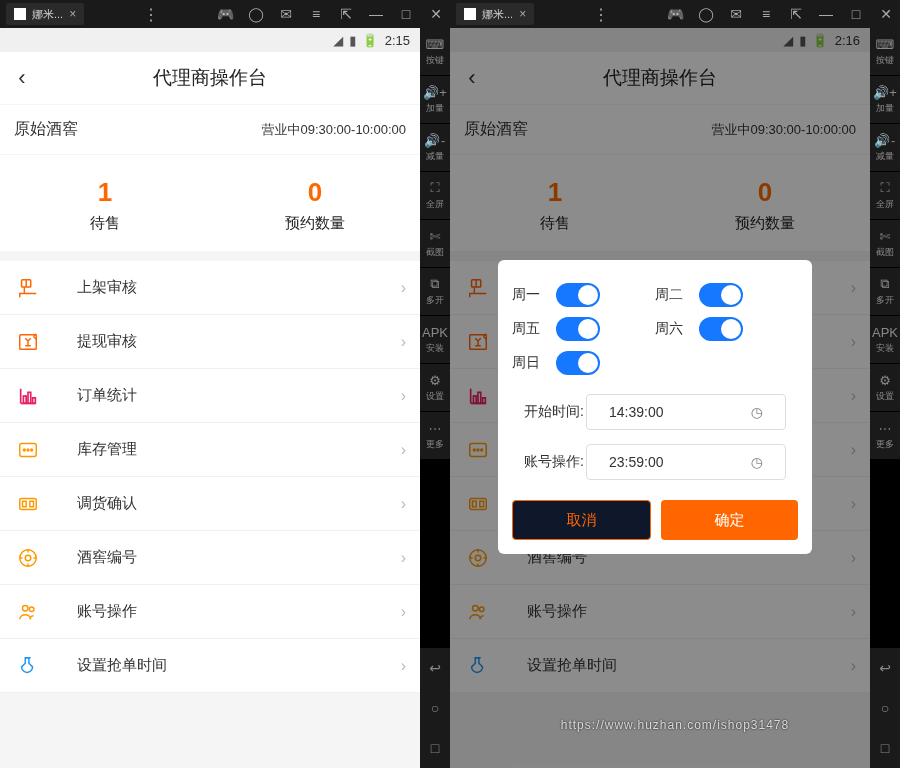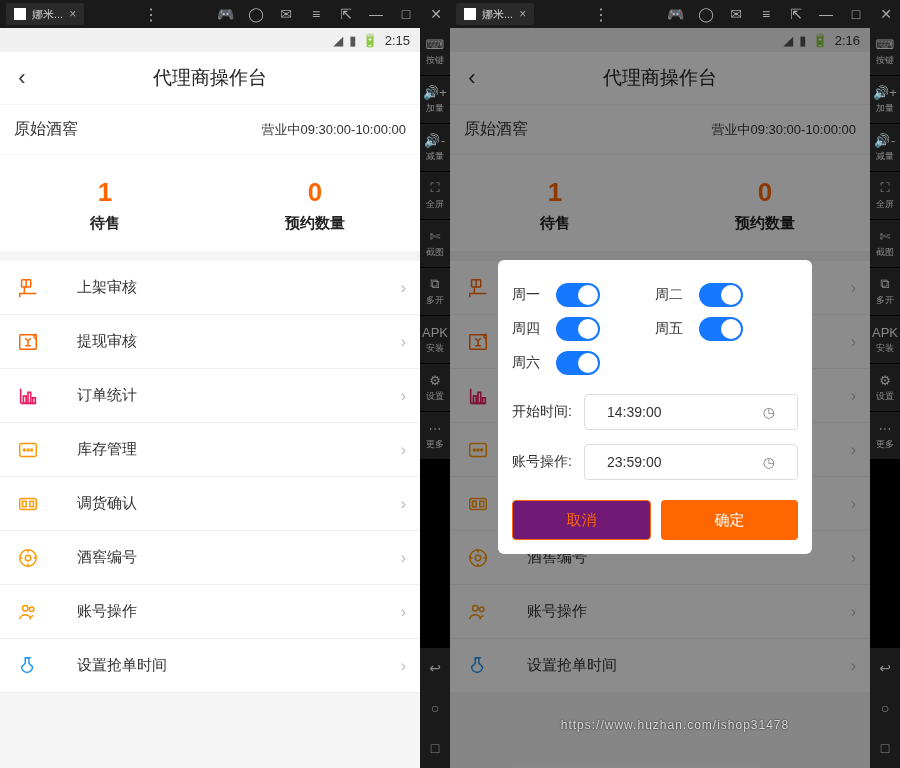--- a/index.html
+++ b/index.html
@@ -20,44 +20,44 @@
 .stat-ic { color: #555; }
 .app-header { height: 52px; background: #fff; display: flex; align-items: center; position: relative; }
 .back-btn { width: 44px; text-align: center; font-size: 22px; color: #333; }
 .header-title { position: absolute; left: 0; right: 0; text-align: center; font-size: 19px; color: #222; pointer-events: none; }
 .store-row { background: #fff; padding: 14px 14px; display: flex; justify-content: space-between; align-items: center; margin-top: 1px; }
 .store-name { font-size: 16px; color: #333; }
 .store-hours { font-size: 13px; color: #333; margin-left: 48px; }
 .stats-row { background: #fff; padding: 22px 0 18px; display: flex; margin-top: 1px; }
 .stat-box { flex: 1; text-align: center; }
 .stat-num { font-size: 26px; font-weight: 700; color: #ff6600; }
-.stat-lbl { font-size: 15px; color: #222; margin-top: 6px; font-weight: 700; }
+.stat-lbl { font-size: 15px; color: #222; margin-top: 6px; font-weight: 400; }
 .menu-list { margin-top: 10px; }
 .menu-item { background: #fff; border-bottom: 1px solid #f0f0f0; height: 54px; display: flex; align-items: center; padding: 0 14px; }
 .menu-icon { width: 28px; height: 28px; display: flex; align-items: center; justify-content: center; margin-right: 10px; }
 .menu-label { flex: 1; font-size: 15px; color: #333; margin-left: 25px; }
 .menu-chev { color: #bbb; font-size: 16px; }
 .sys-nav { position: absolute; bottom: 0; right: 0; width: 30px; height: 120px; background: #1a1a1a; display: flex; flex-direction: column; }
 .nav-btn { flex: 1; display: flex; align-items: center; justify-content: center; color: #888; font-size: 14px; }
 .overlay { position: absolute; inset: 0; background: rgba(0,0,0,0.45); }
 .dimmed .phone-content { pointer-events: none; }
 .dialog { position: absolute; left: 48px; right: 58px; top: 232px; background: #fff; border-radius: 6px; padding: 18px 14px 14px; }
 .days-section { display: flex; align-items: flex-start; gap: 6px; }
 .days-lbl { font-size: 14px; color: #333; padding-top: 38px; min-width: 62px; }
 .days-grid { flex: 1; display: flex; flex-wrap: wrap; }
 .day-cell { width: 50%; display: flex; align-items: center; gap: 16px; padding: 5px 0; font-size: 14px; color: #333; }
 .switch { width: 44px; height: 24px; background: #1677ff; border-radius: 12px; position: relative; display: inline-block; }
 .switch::after { content: ""; position: absolute; right: 2px; top: 2px; width: 20px; height: 20px; background: #fff; border-radius: 50%; }
-.time-row { display: flex; align-items: center; gap: 10px; margin: 14px 0; }
+.time-row { display: flex; align-items: center; margin: 14px 12px; }
 .time-lbl { font-size: 14px; color: #333; min-width: 62px; }
 .time-input { flex: 1; border: 1px solid #ddd; border-radius: 4px; height: 36px; display: flex; align-items: center; justify-content: space-between; padding: 0 22px; font-size: 14px; color: #333; }
 .clock-ic { color: #888; }
 .dlg-btns { display: flex; gap: 10px; margin-top: 20px; }
 .dlg-btn { flex: 1; height: 40px; display: flex; align-items: center; justify-content: center; font-size: 15px; border-radius: 4px; }
-.btn-cancel { border: 1px solid #ff6600; color: #ff6600; background: #701a75; }
+.btn-cancel { border: 1px solid #ff6600; color: #ff6600; background: #0f172a; }
 .btn-ok { background: #ff6600; color: #fff; }
 .watermark { position: absolute; bottom: 36px; left: 0; right: 0; text-align: center; color: rgba(255,255,255,0.8); font-size: 12px; letter-spacing: 1px; font-family: Arial; text-shadow: 0 0 2px #000; pointer-events: none; }
 svg { display: block; }
 </style>
 </head>
 <body>
 
 <div class="panel">
   <div class="emu-top">
     <div class="tab-chip">
@@ -423,31 +423,31 @@
         <div class="days-grid" id="days-grid">
             <div class="day-cell">
               <span>周一</span>
               <span class="switch"></span>
             </div>
             <div class="day-cell">
               <span>周二</span>
               <span class="switch"></span>
             </div>
             <div class="day-cell">
-              <span>周四</span>
-              <span class="switch"></span>
-            </div>
-            <div class="day-cell">
               <span>周五</span>
               <span class="switch"></span>
             </div>
             <div class="day-cell">
               <span>周六</span>
               <span class="switch"></span>
             </div>
+            <div class="day-cell">
+              <span>周日</span>
+              <span class="switch"></span>
+            </div>
           </div>
       </div>
       <div class="time-row">
         <span class="time-lbl">开始时间:</span>
         <div class="time-input">
           <span>14:39:00</span>
           <span class="clock-ic">◷</span>
         </div>
       </div>
       <div class="time-row">

